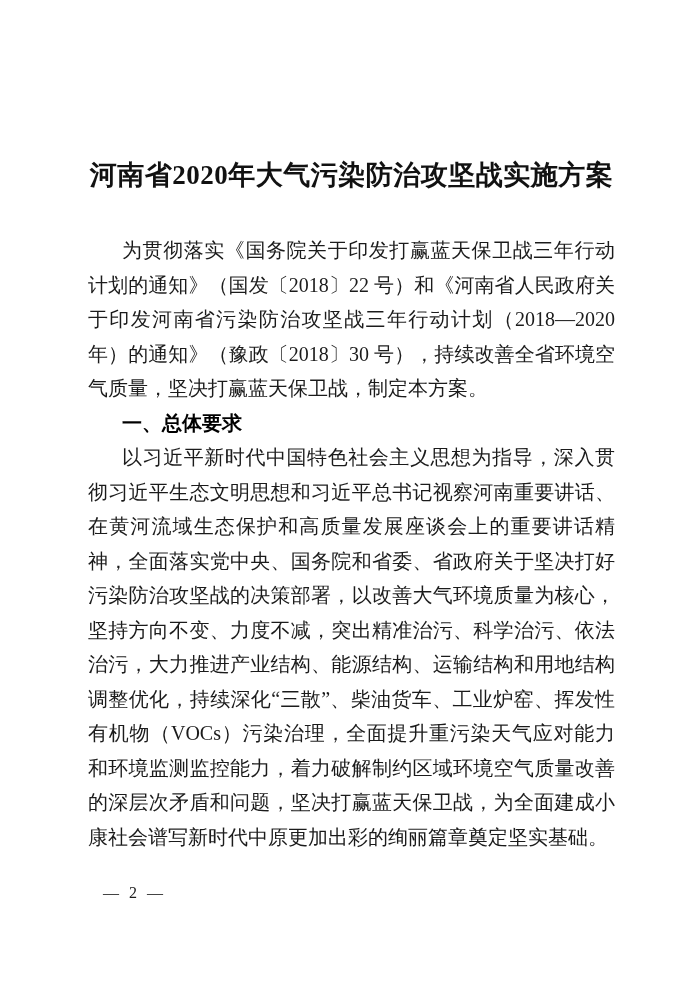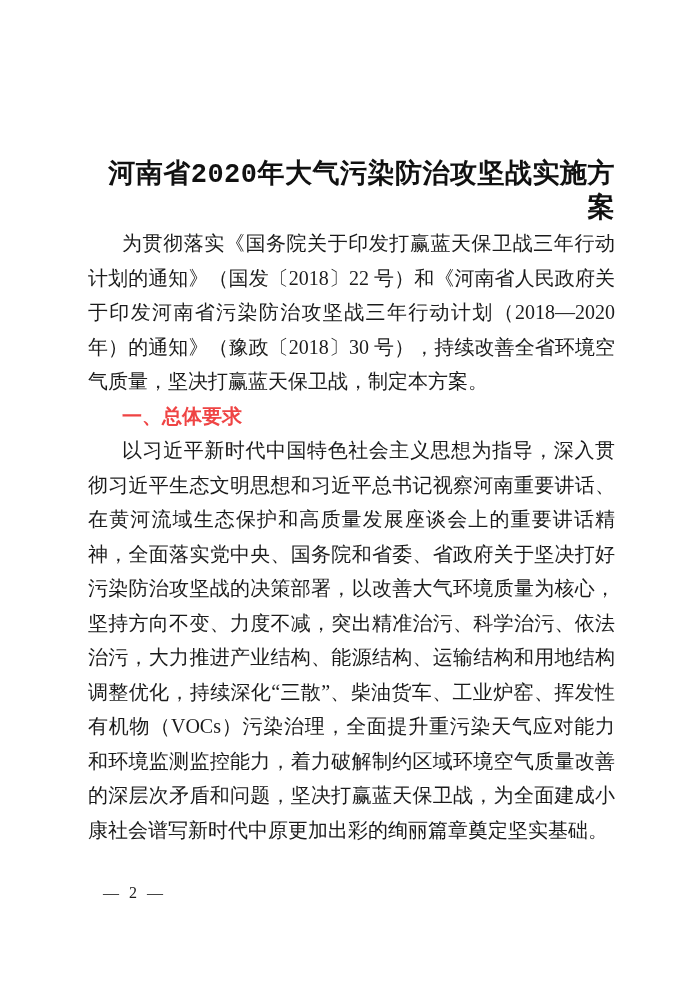--- a/index.html
+++ b/index.html
@@ -20,44 +20,45 @@
     position: absolute;
     left: 88px;
     top: 158px;
     width: 527px;
   }
   .doc-title {
     margin: 0;
     font-size: 27px;
     font-weight: bold;
     line-height: 34px;
-    text-align: right;
-    font-family: Liberation Mono, monospace;
+    text-align: center;
+    font-family: Liberation Serif, serif;
     color: #111111;
     letter-spacing: 0.5px;
   }
   .para {
     margin: 0;
     font-size: 20px;
     line-height: 34.5px;
     text-align: justify;
     text-indent: 34px;
     word-break: break-all;
     color: #1b1b1b;
   }
   .para.first {
+    margin-top: 41px;
   }
   .heading {
     margin: 0;
     font-size: 20px;
     font-weight: bold;
     line-height: 34.5px;
     text-indent: 34px;
     font-family: "Liberation Sans", "DejaVu Sans", sans-serif;
-    color: #ef4444;
+    color: #000000;
   }
   .page-number {
     position: absolute;
     left: 103px;
     top: 884px;
     font-size: 16px;
     letter-spacing: 3px;
     color: #1b1b1b;
     font-family: "Liberation Serif", "DejaVu Serif", serif;
   }

